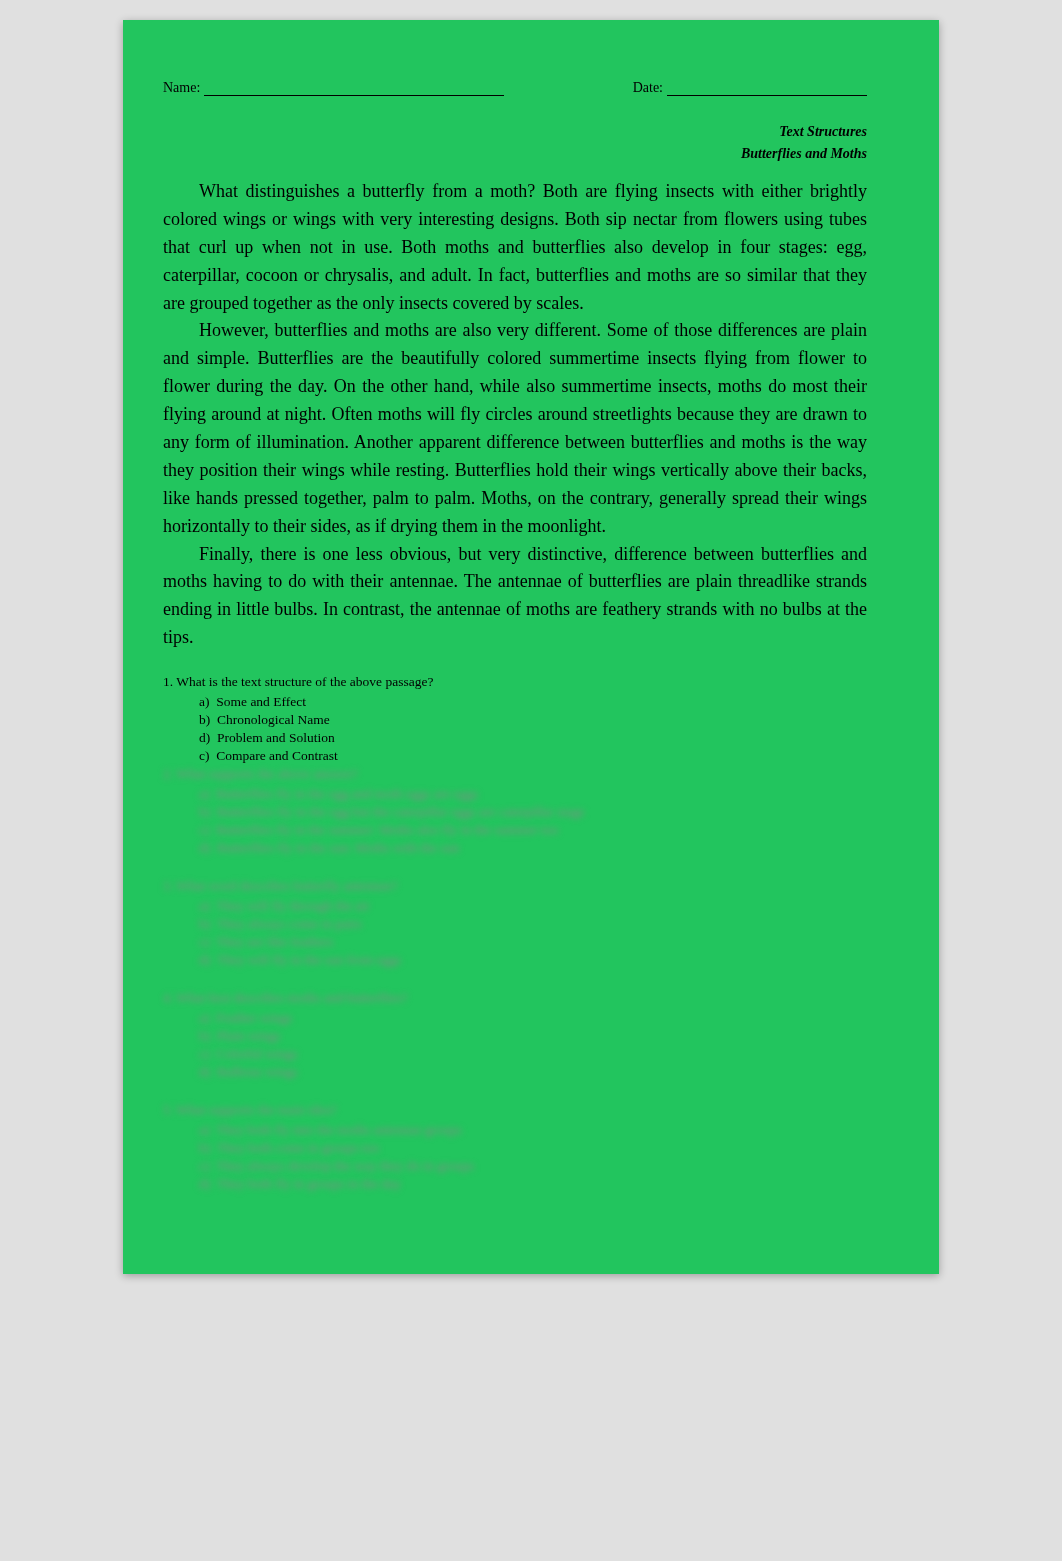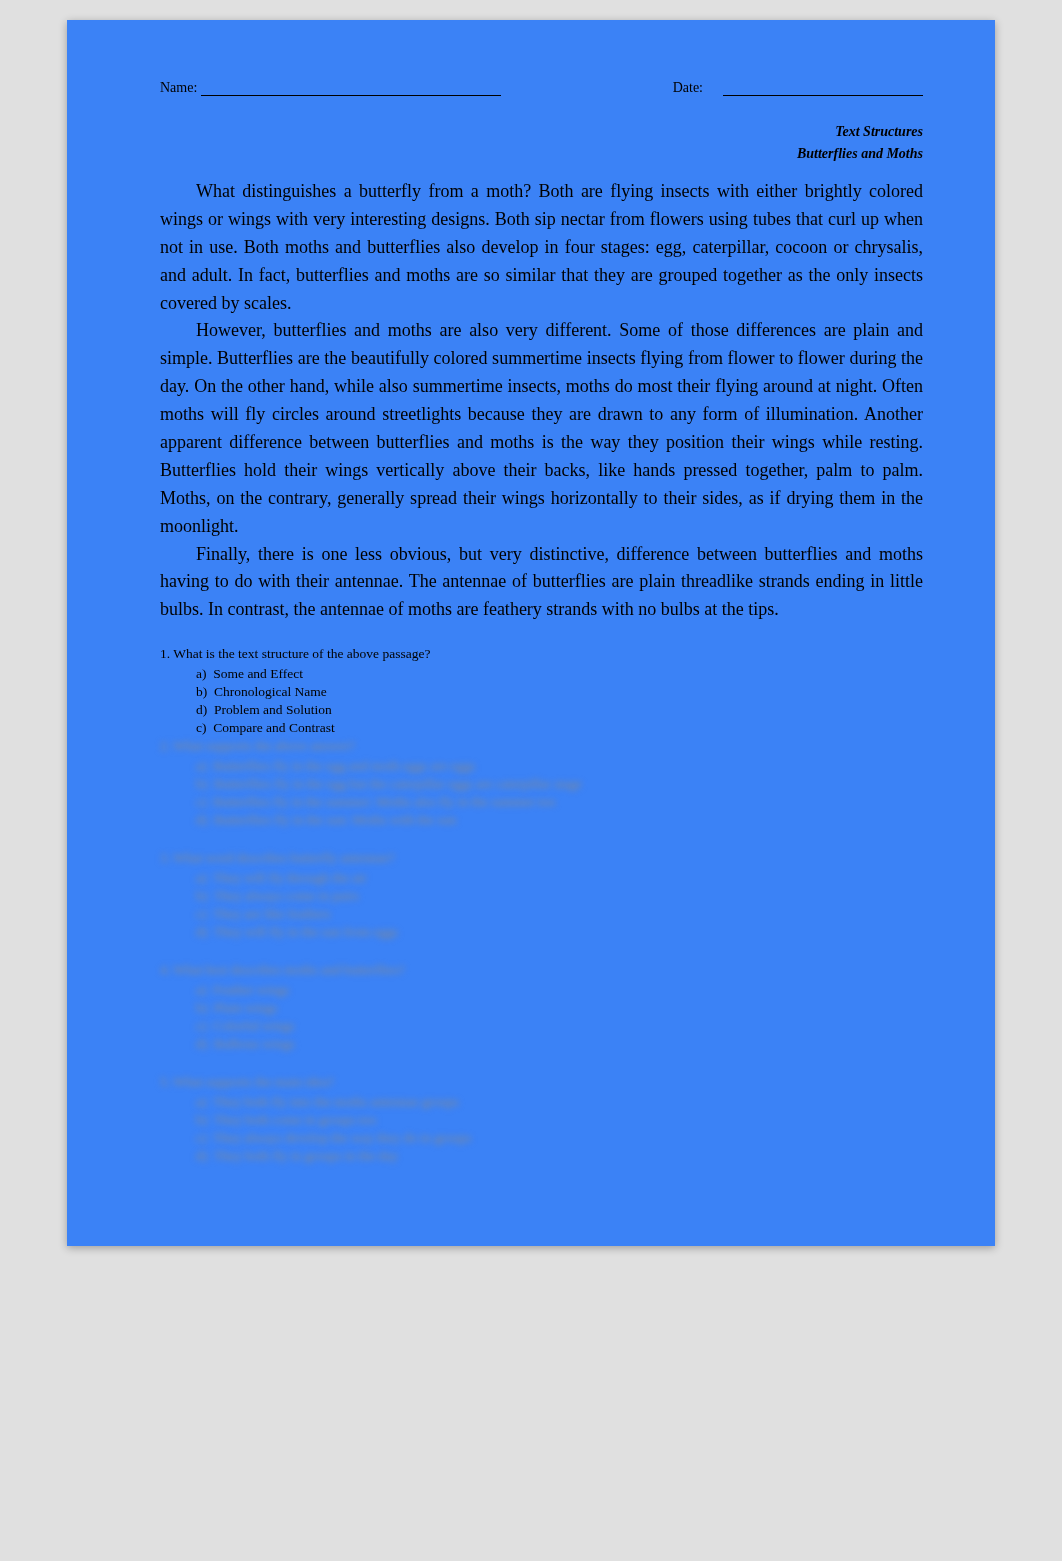--- a/index.html
+++ b/index.html
@@ -10,24 +10,24 @@
 
     body {
       background: #e0e0e0;
       display: flex;
       justify-content: center;
       padding: 20px;
       font-family: "Times New Roman", Times, serif;
     }
 
     .page {
-      background: #3b82f6;
-      width: 928px;
+      background: #22c55e;
+      width: 816px;
       min-height: 1056px;
-      padding: 60px 72px 60px 93px;
+      padding: 60px 72px 60px 40px;
       box-shadow: 0 2px 8px rgba(0,0,0,0.3);
     }
 
     .header-row {
       display: flex;
       justify-content: space-between;
       align-items: flex-end;
       margin-bottom: 28px;
       font-size: 14px;
     }
@@ -41,21 +41,21 @@
     .header-line {
       border-bottom: 1px solid #000;
       width: 300px;
       display: inline-block;
       height: 16px;
     }
 
     .header-date {
       display: flex;
       align-items: flex-end;
-      gap: 20px;
+      gap: 4px;
     }
 
     .header-date-line {
       border-bottom: 1px solid #000;
       width: 200px;
       display: inline-block;
       height: 16px;
     }
 
     .title-section {

